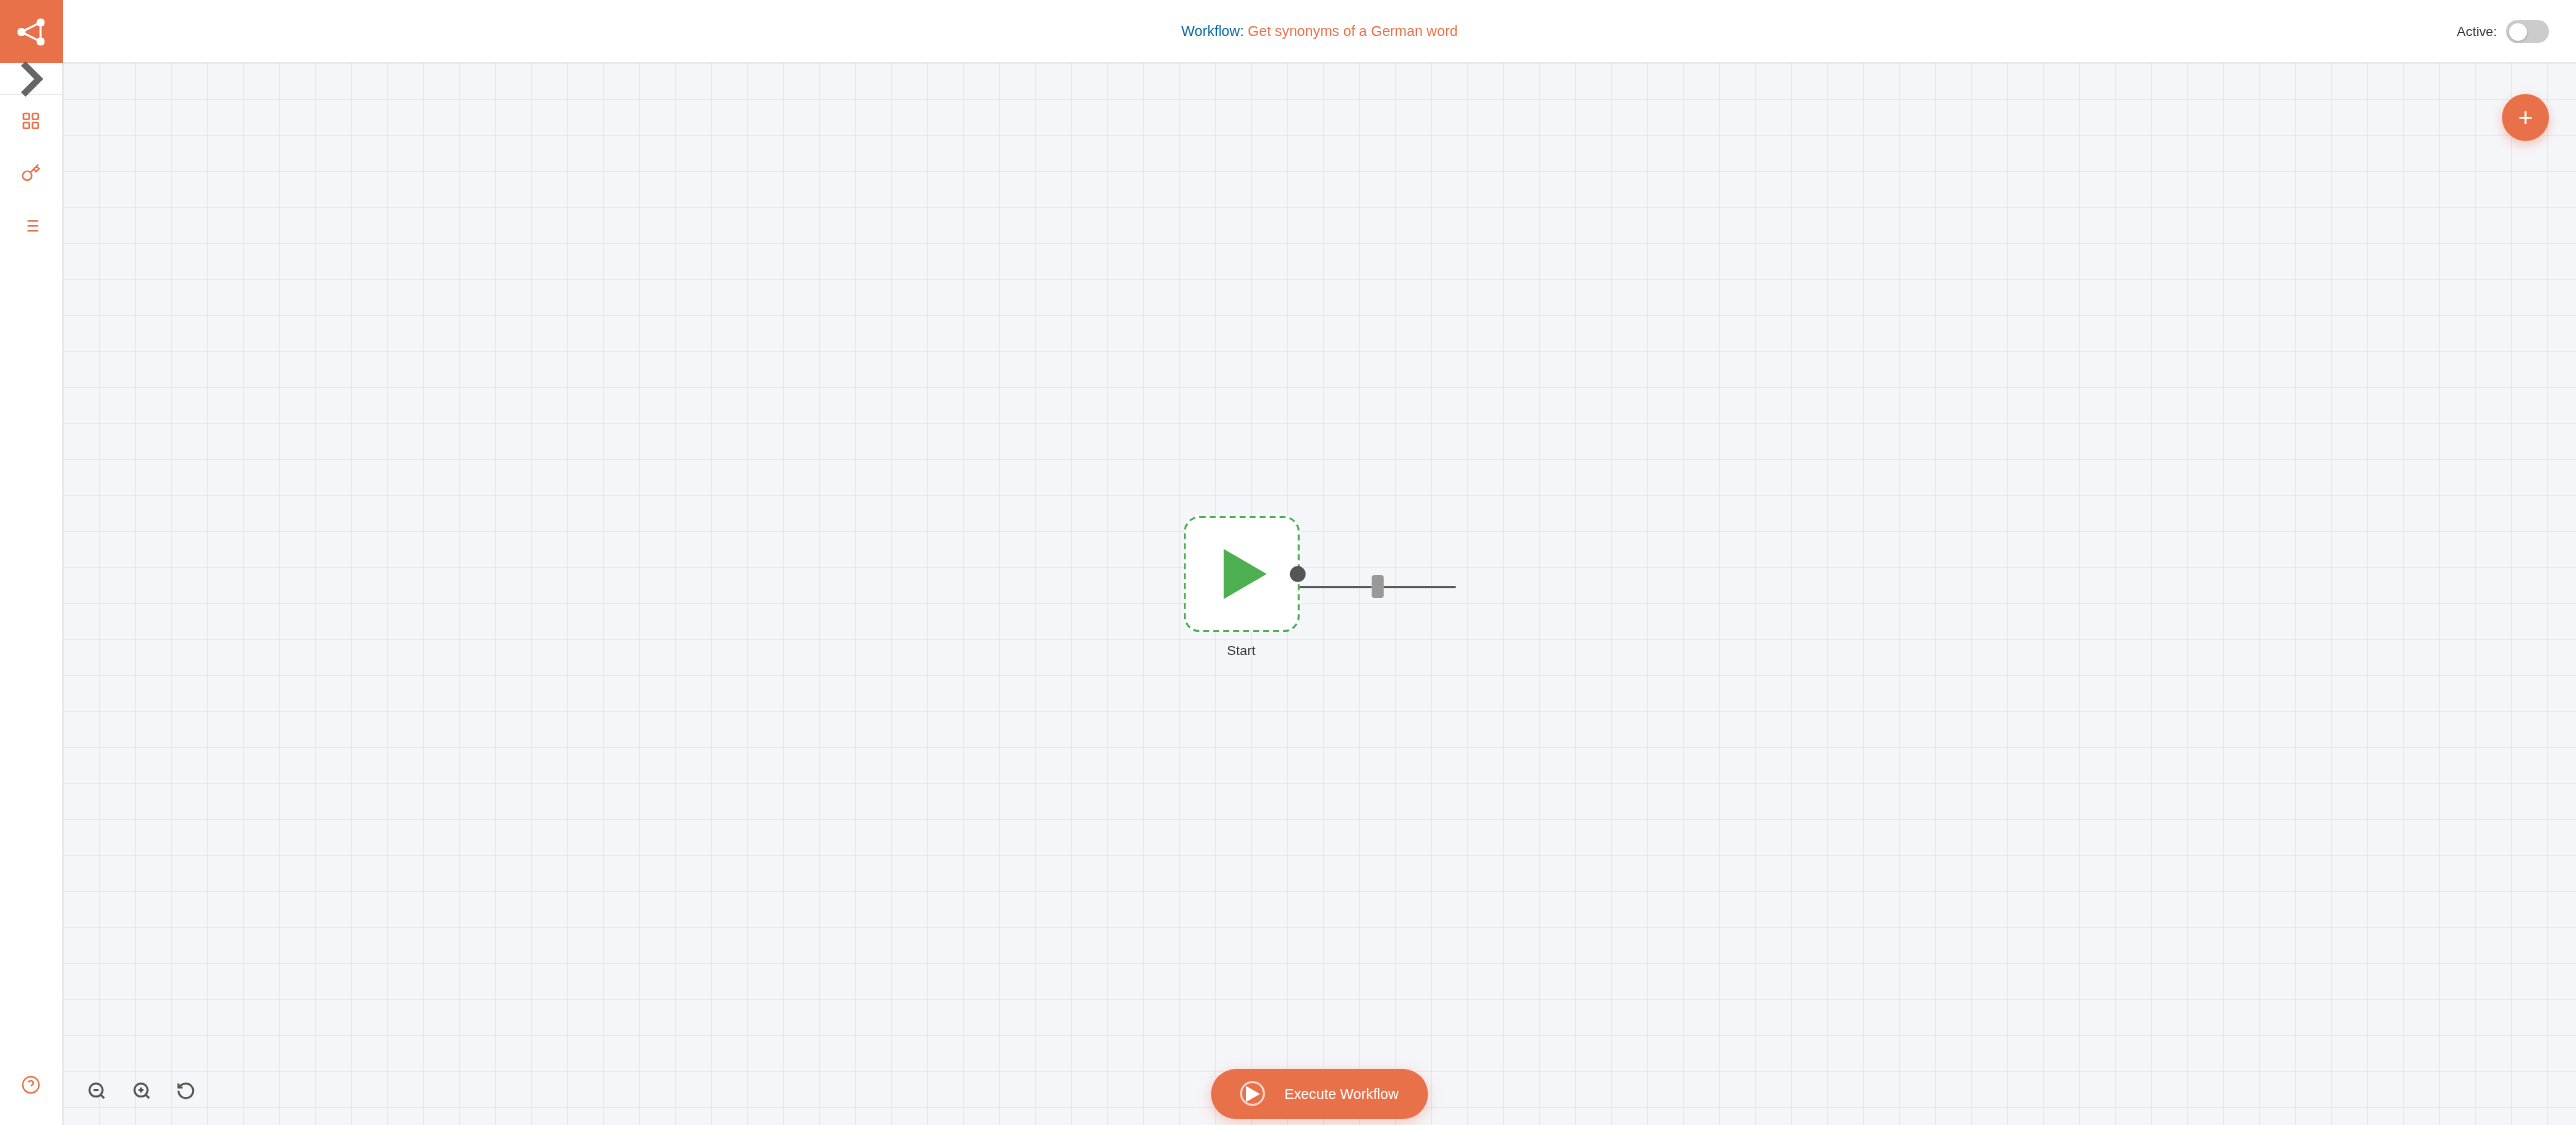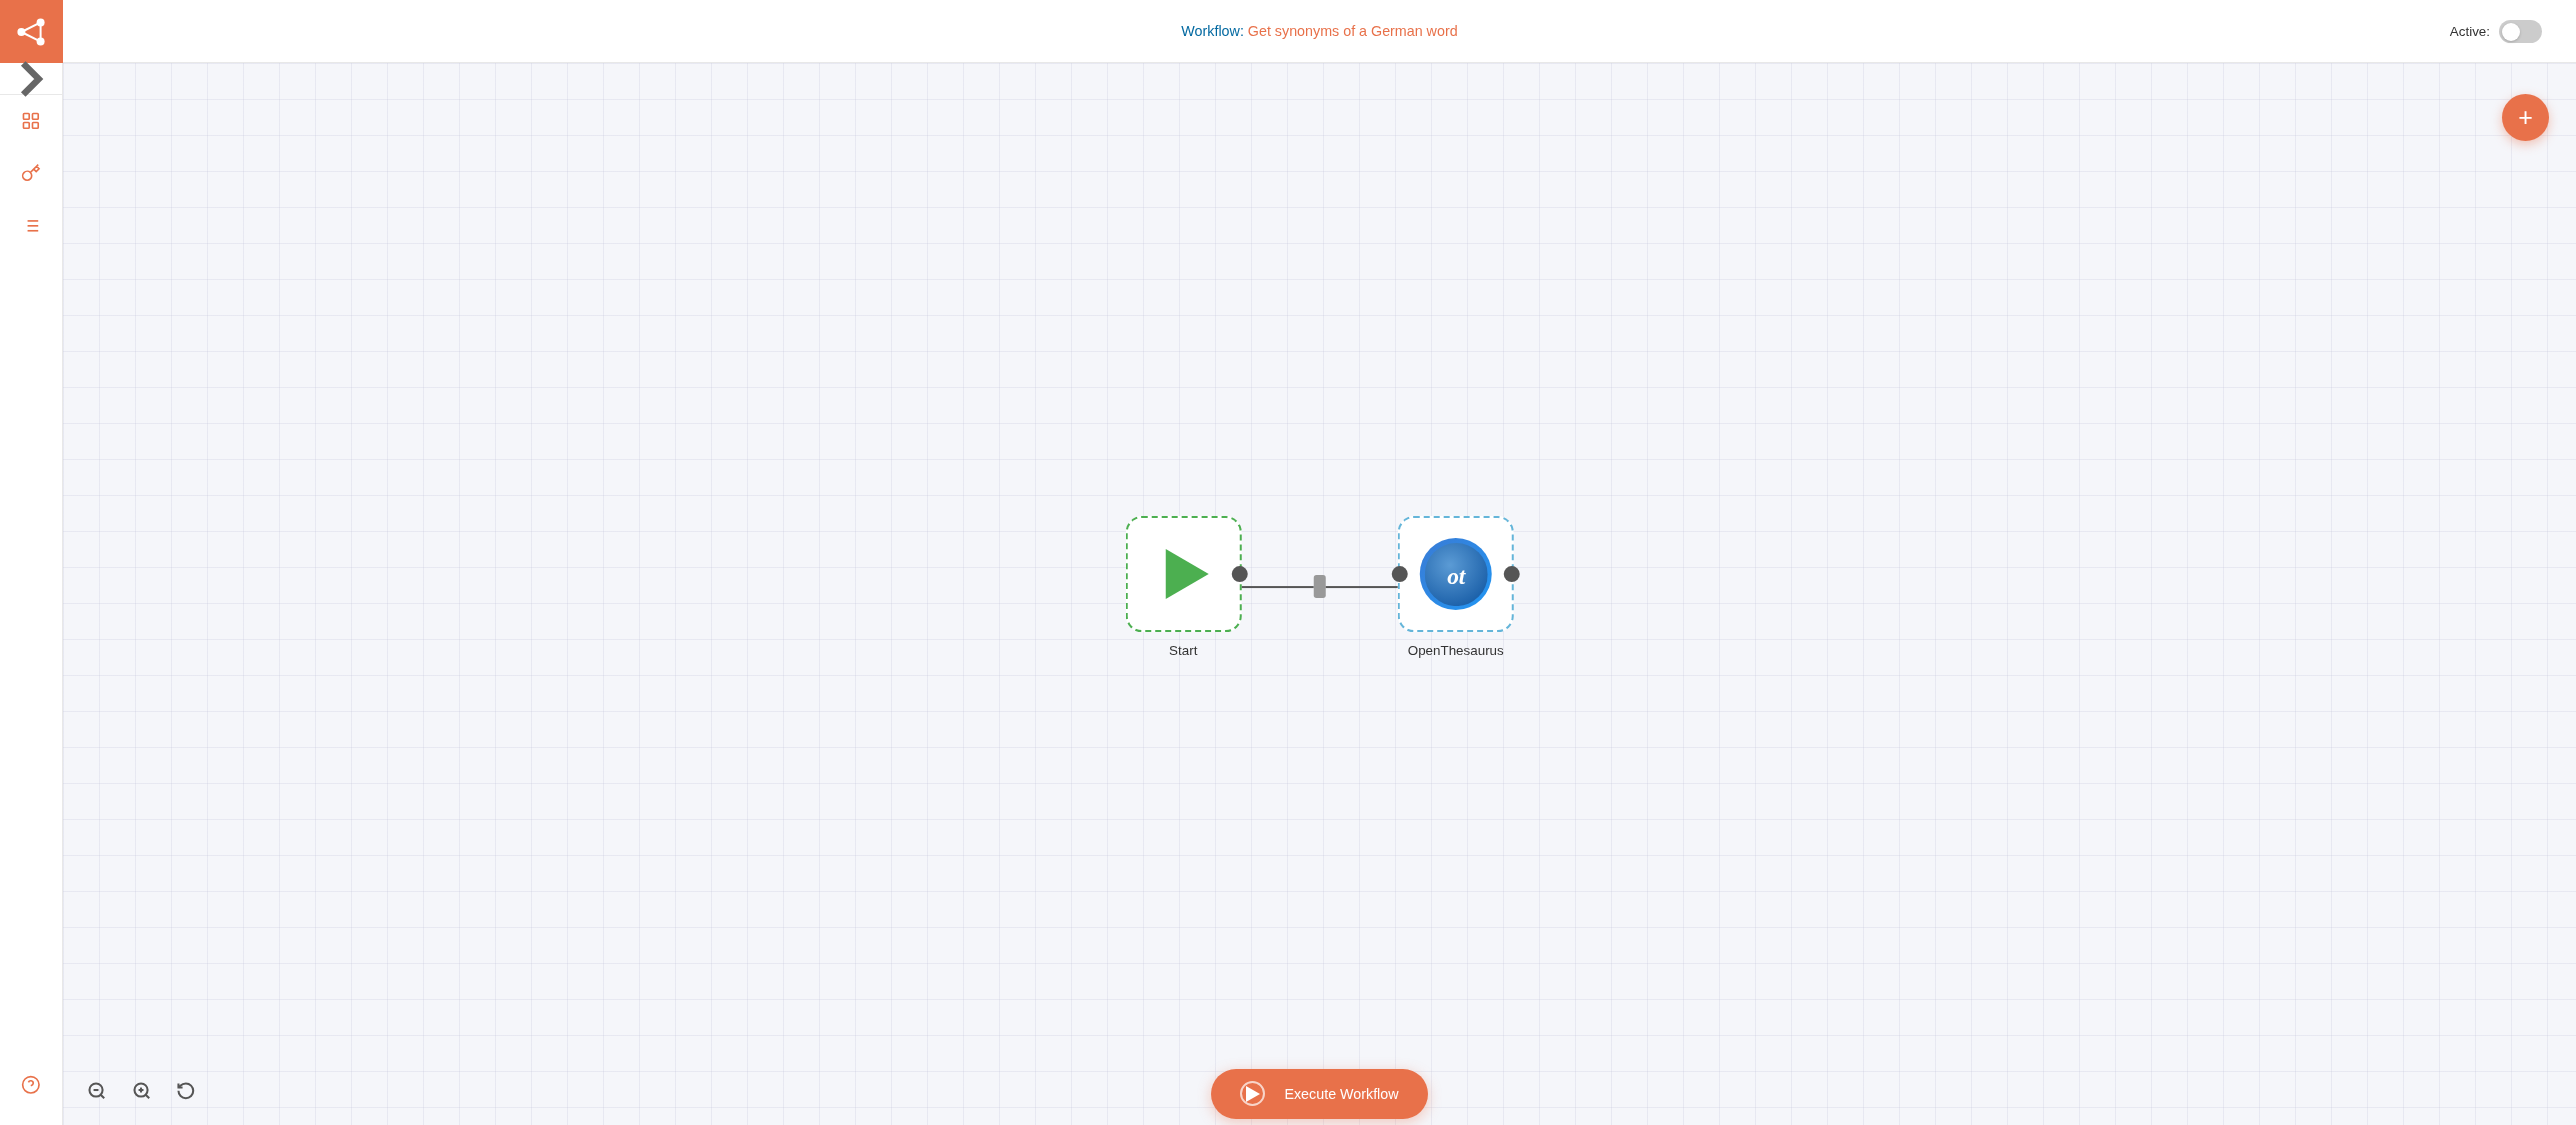--- a/index.html
+++ b/index.html
@@ -71,21 +71,21 @@
     #workflow-title span {
       color: #0369a1;
     }
 
     #active-toggle {
       position: fixed;
       top: 0; right: 0;
       height: 63px;
       display: flex;
       align-items: center;
-      padding-right: 34px;
+      padding-right: 27px;
       gap: 9px;
       font-size: 13.4px;
       color: #333;
       z-index: 100;
     }
 
     
     .toggle-switch {
       width: 43px;
       height: 23px;
@@ -398,41 +398,20 @@
       </div>
       <div class="node-label">Start</div>
     </div>
 
     <div class="connection-area">
       <div class="conn-line"></div>
       <div class="conn-rect"></div>
       <div class="conn-line"></div>
     </div>
 
-    <div class="node-wrapper">
-      <div class="node-box ot-node">
-
-        <div class="conn-dot" style="position:absolute; left:-8px; top:50%; transform:translateY(-50%);"></div>
-        <div class="ot-logo">
-          <svg width="63" height="63" viewBox="0 0 70 70" style="font-size:22px">
-            <circle cx="35" cy="35" r="35" fill="url(#otgrad)"></circle>
-            <defs>
-              <radialGradient id="otgrad" cx="40%" cy="35%" r="70%">
-                <stop offset="0%" stop-color="#5b9bd5"></stop>
-                <stop offset="100%" stop-color="#1a5fa8"></stop>
-              </radialGradient>
-            </defs>
-            <text x="50%" y="56%" text-anchor="middle" dominant-baseline="middle" font-family="Georgia, serif" font-style="italic" font-weight="bold" font-size="26" fill="white">ot</text>
-          </svg>
-        </div>
-
-        <div class="conn-dot" style="position:absolute; right:-8px; top:50%; transform:translateY(-50%);"></div>
-      </div>
-      <div class="node-label">OpenThesaurus</div>
-    </div>
   </div>
 </div>
 
 <div id="bottom-bar">
   <button id="execute-btn">
     <div class="exec-play-circle">
       <div class="exec-play"></div>
     </div>
     <span>Execute Workflow</span>
   </button>

